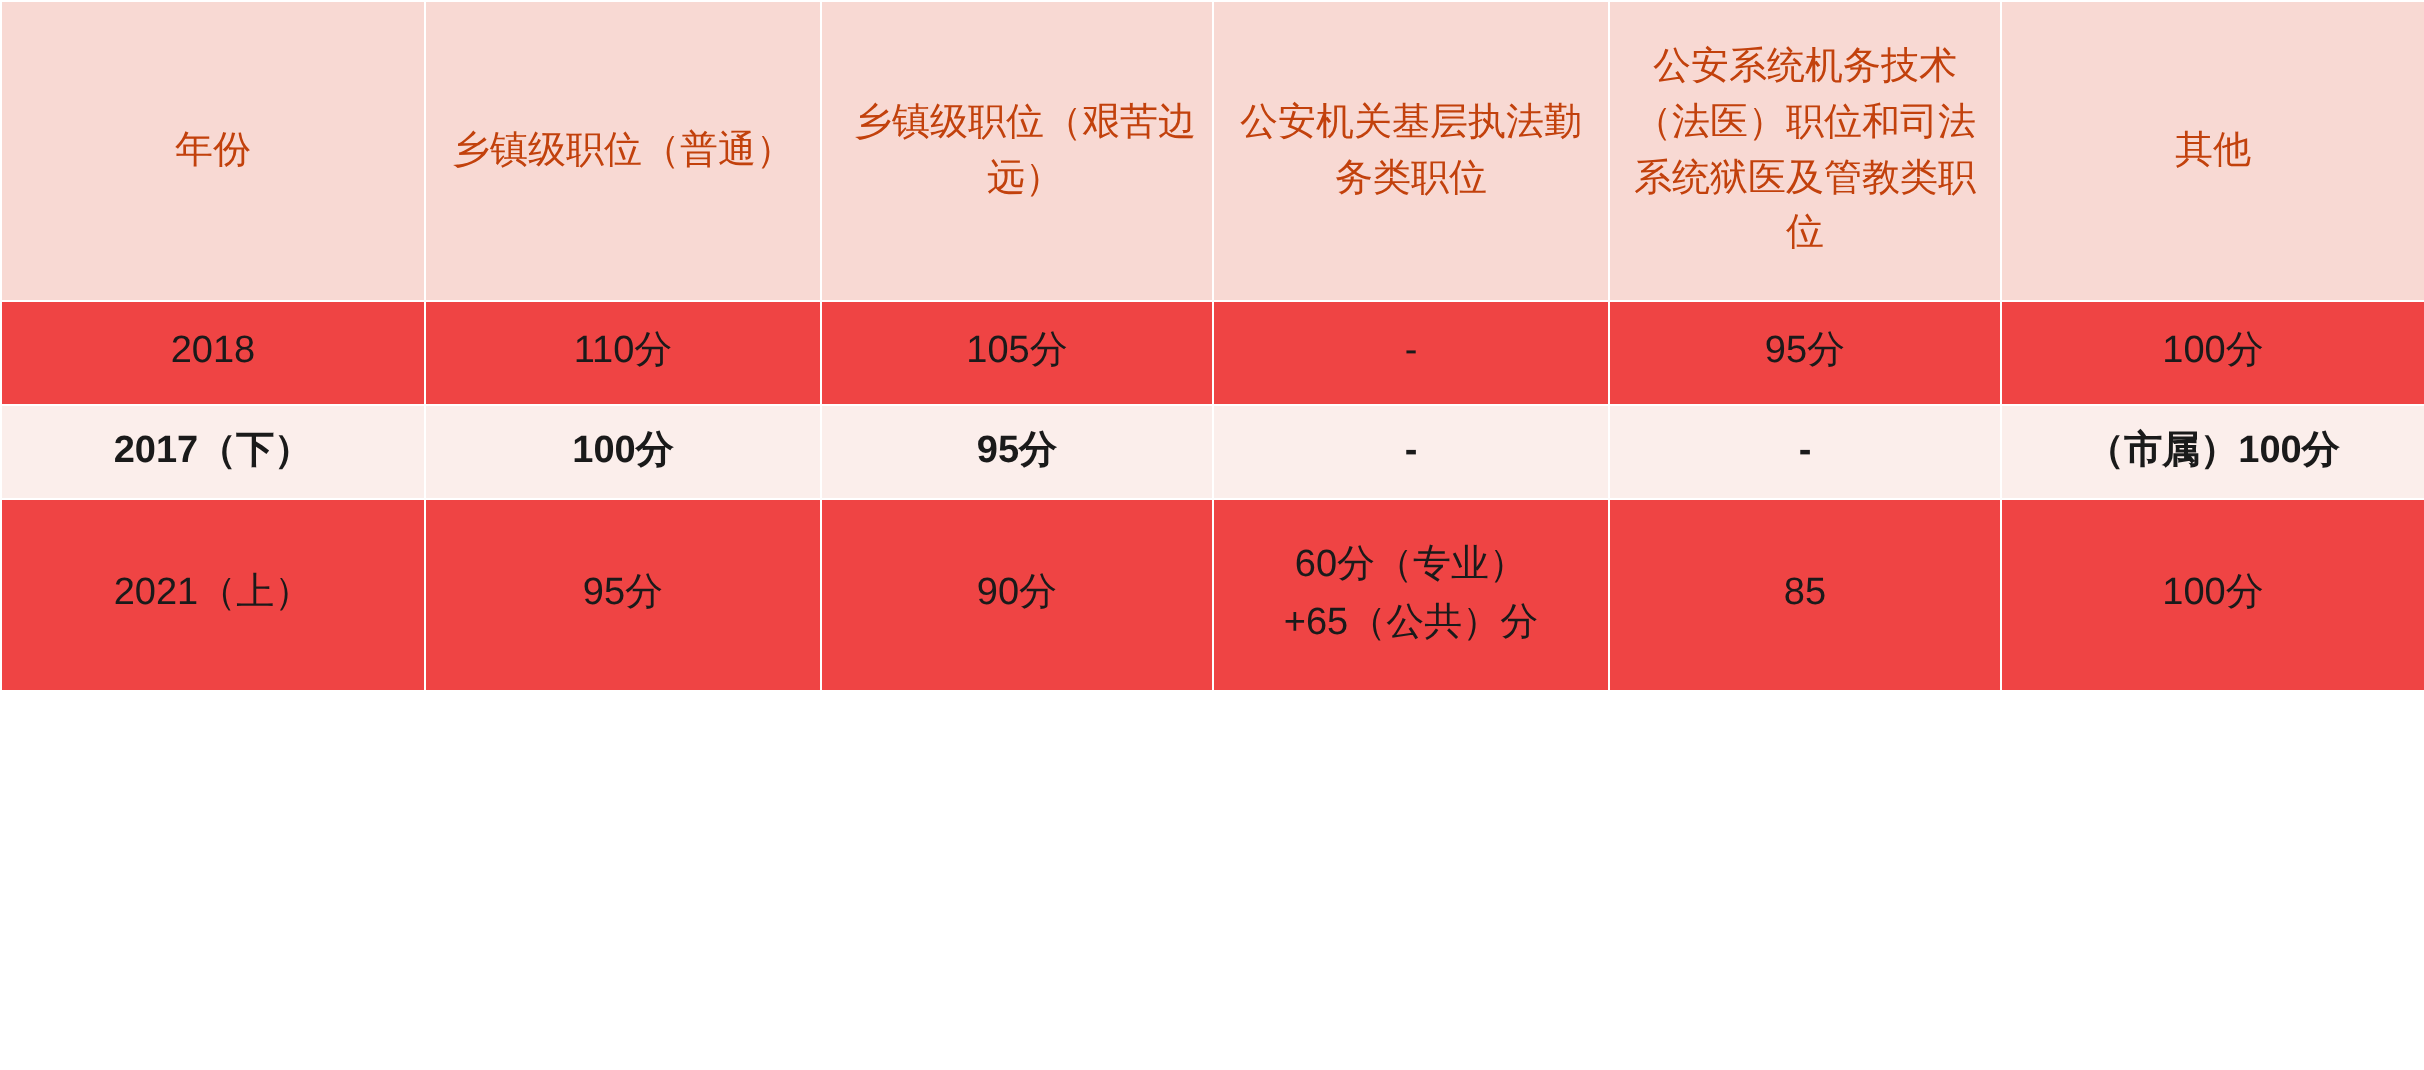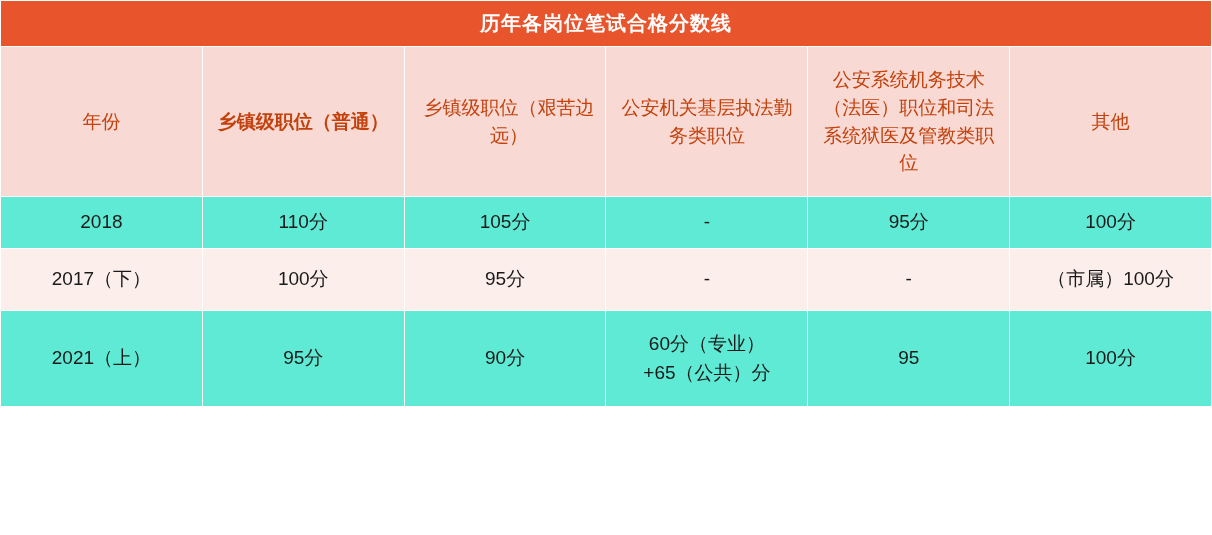--- a/index.html
+++ b/index.html
@@ -45,45 +45,42 @@
     font-size: 19px;
     color: #c2410c;
     line-height: 1.45;
     height: 150px;
     font-weight: normal;
   }
   .row-even td {
     background: #fbeeeb;
   }
   .row-odd td {
-    background: #5eead4;
+    background: #ef4444;
   }
   td.data-cell {
     font-size: 19px;
     line-height: 1.5;
     color: #1a1a1a;
   }
   .r0 td { height: 76px; }
   .r1 td { height: 52px; }
-  .r2 td { height: 62px; }
+  .r2 td { height: 47px; font-weight: bold; }
   .r3 td { height: 96px; }
   .cell-line { display: block; }
 </style>
 </head>
 <body>
 
 <div class="table-wrap">
   <table class="score-table">
     <tbody>
       <tr>
-        <td class="title-cell" colspan="6">历年各岗位笔试合格分数线</td>
-      </tr>
-      <tr>
         <td class="col-head" style="width:212px;">年份</td>
-        <td class="col-head" style="width:198px;font-weight:bold;">乡镇级职位（普通）</td>
+        <td class="col-head" style="width:198px;">乡镇级职位（普通）</td>
         <td class="col-head" style="width:196px;padding-left:16px;">乡镇级职位（艰苦边远）</td>
         <td class="col-head" style="width:198px;">公安机关基层执法勤务类职位</td>
         <td class="col-head" style="width:196px;">公安系统机务技术（法医）职位和司法系统狱医及管教类职位</td>
         <td class="col-head" style="width:212px;margin-top:40px;">其他</td>
       </tr>
 
 
       <tr class="row-odd r1">
         <td class="data-cell">2018</td>
         <td class="data-cell">110分</td>
@@ -103,18 +100,18 @@
       </tr>
 
       <tr class="row-odd r3">
         <td class="data-cell">2021（上）</td>
         <td class="data-cell">95分</td>
         <td class="data-cell">90分</td>
         <td class="data-cell multiline">
             <span class="cell-line">60分（专业）</span>
             <span class="cell-line">+65（公共）分</span>
           </td>
-        <td class="data-cell">95</td>
+        <td class="data-cell">85</td>
         <td class="data-cell">100分</td>
       </tr>
     </tbody>
   </table>
 </div>
 
 </body></html>

